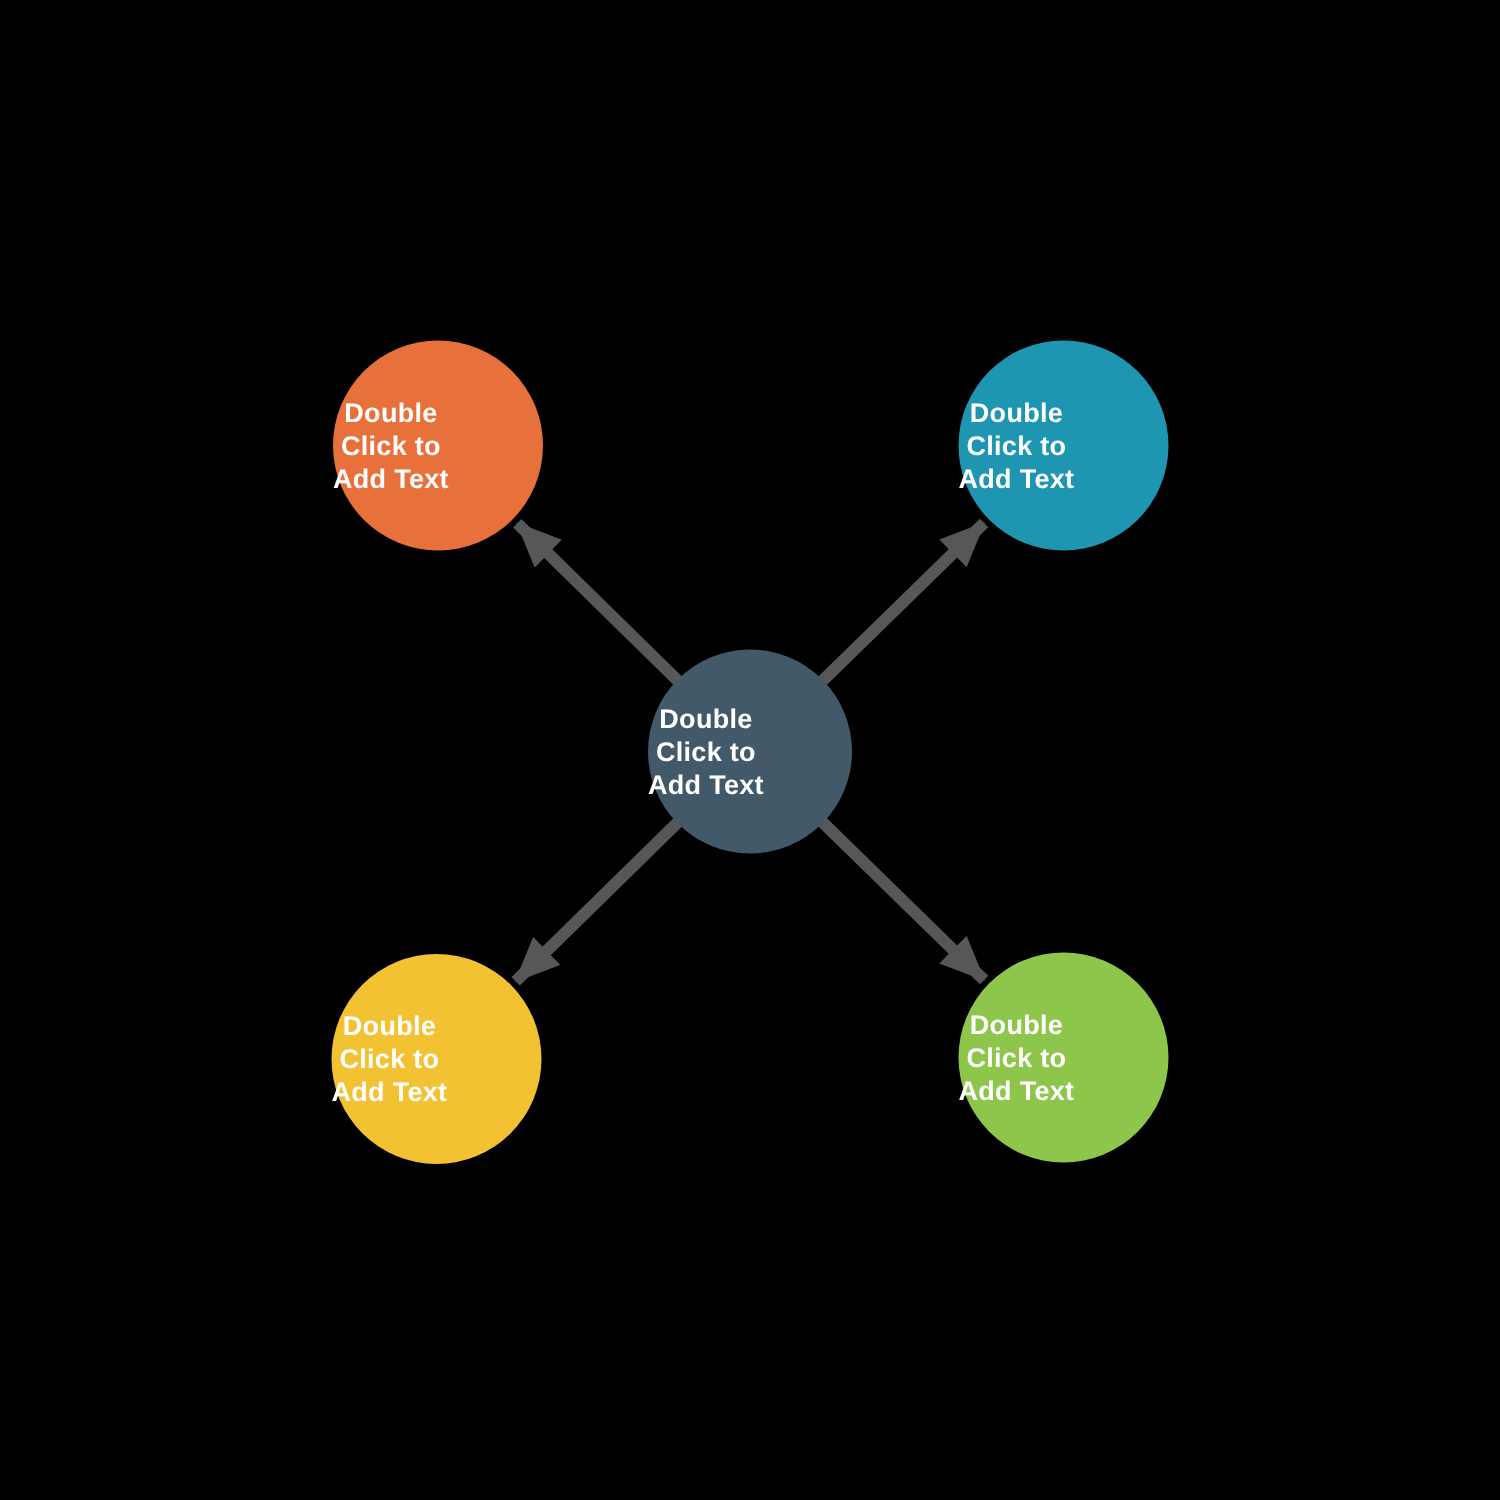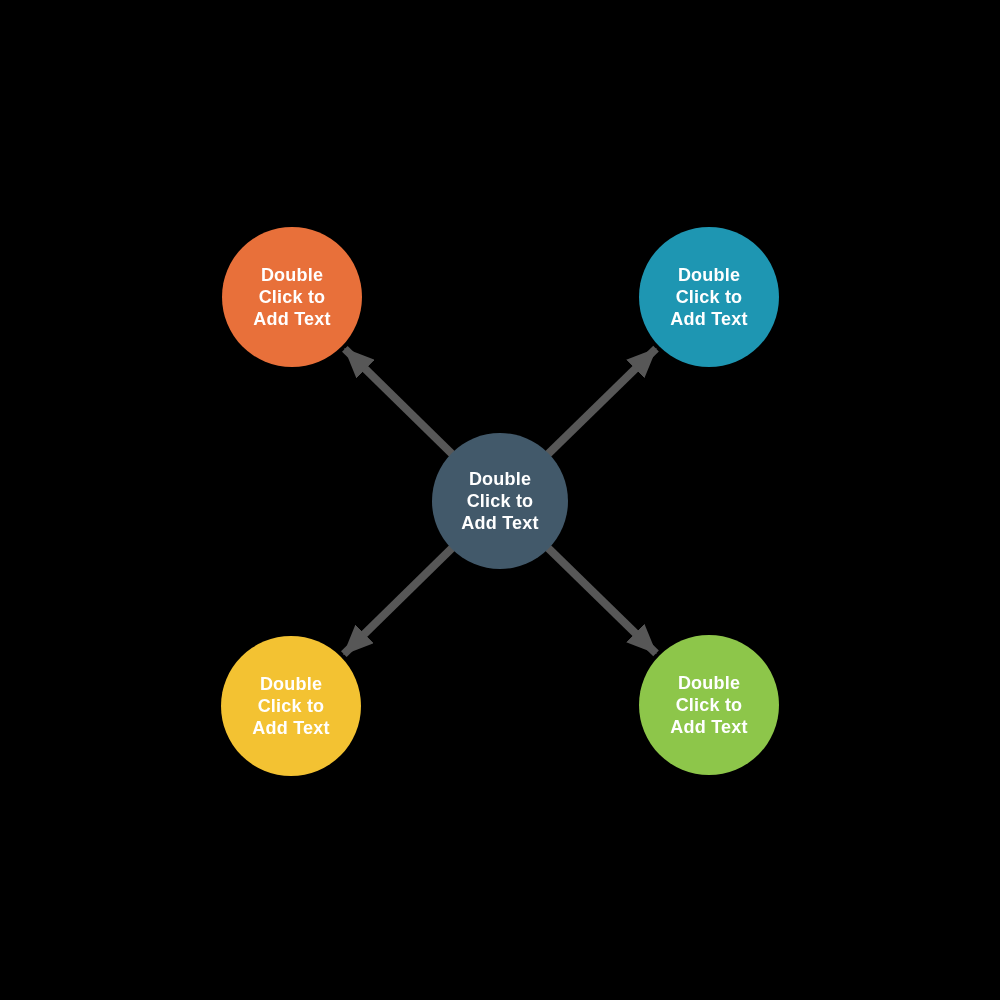--- a/index.html
+++ b/index.html
@@ -16,21 +16,20 @@
   .arrow-layer {
     position: absolute;
     left: 0;
     top: 0;
   }
   .node {
     position: absolute;
     border-radius: 50%;
     display: flex;
     align-items: center;
-    justify-content: center;
     text-align: center;
     cursor: default;
   }
   .node-label {
     font-weight: bold;
     font-size: 18px;
     line-height: 22px;
     white-space: pre-line;
     letter-spacing: 0.2px;
   }

